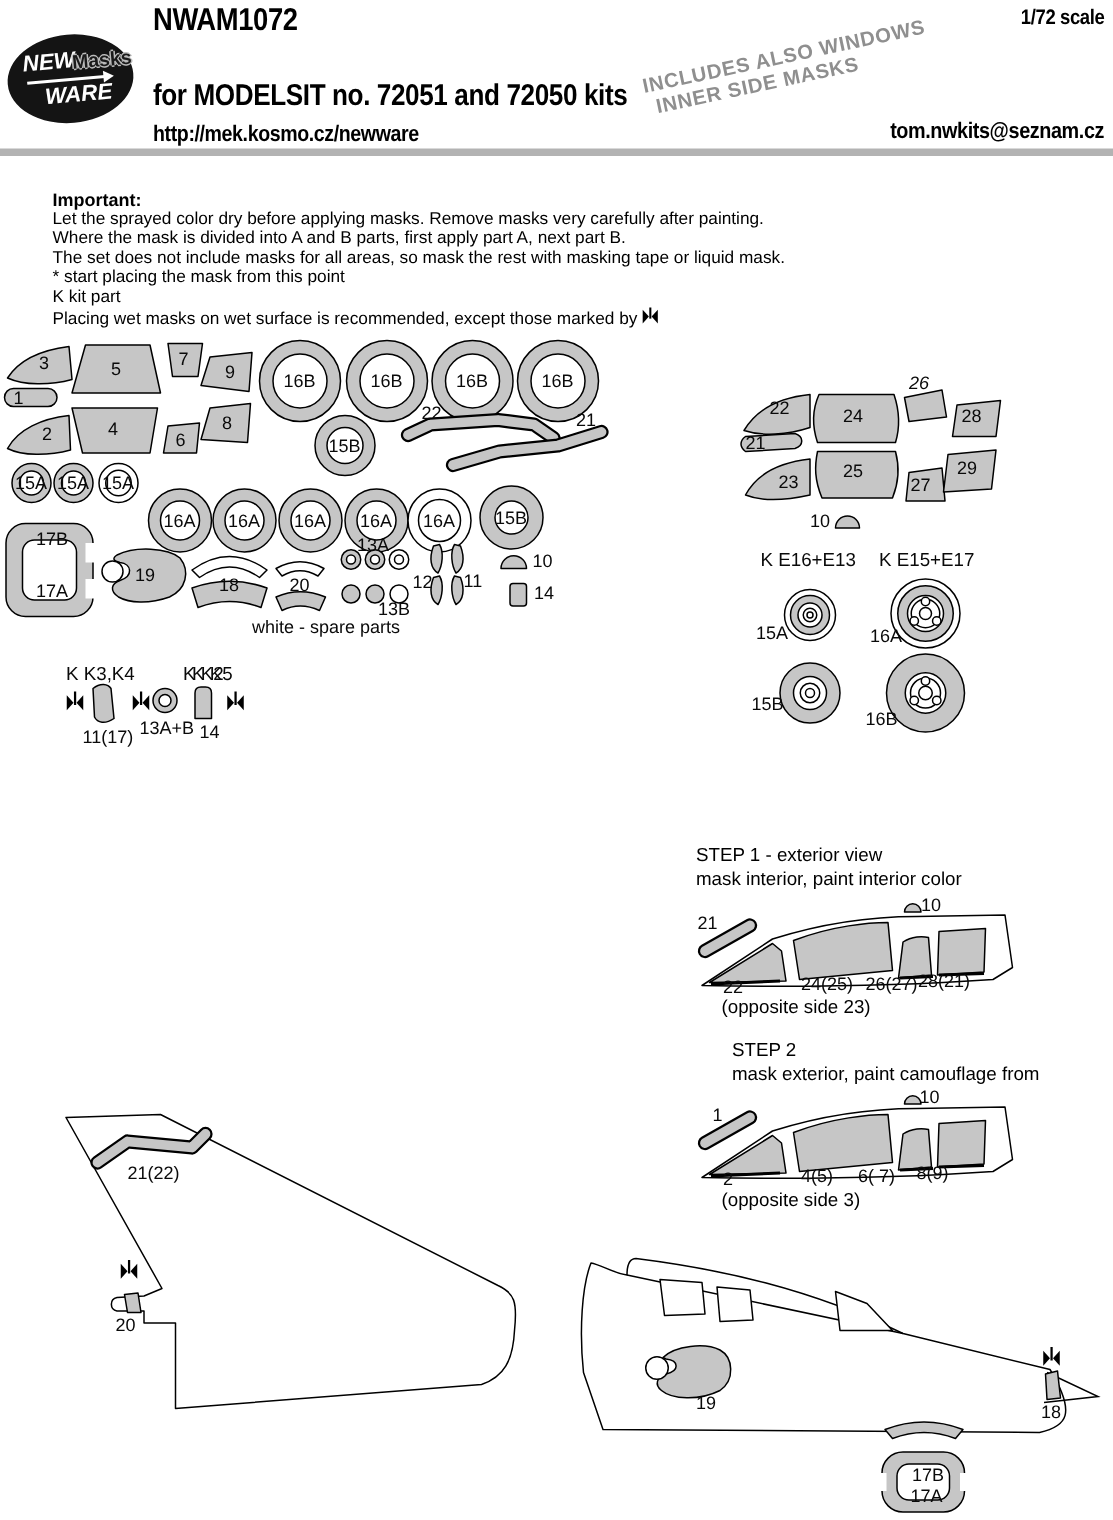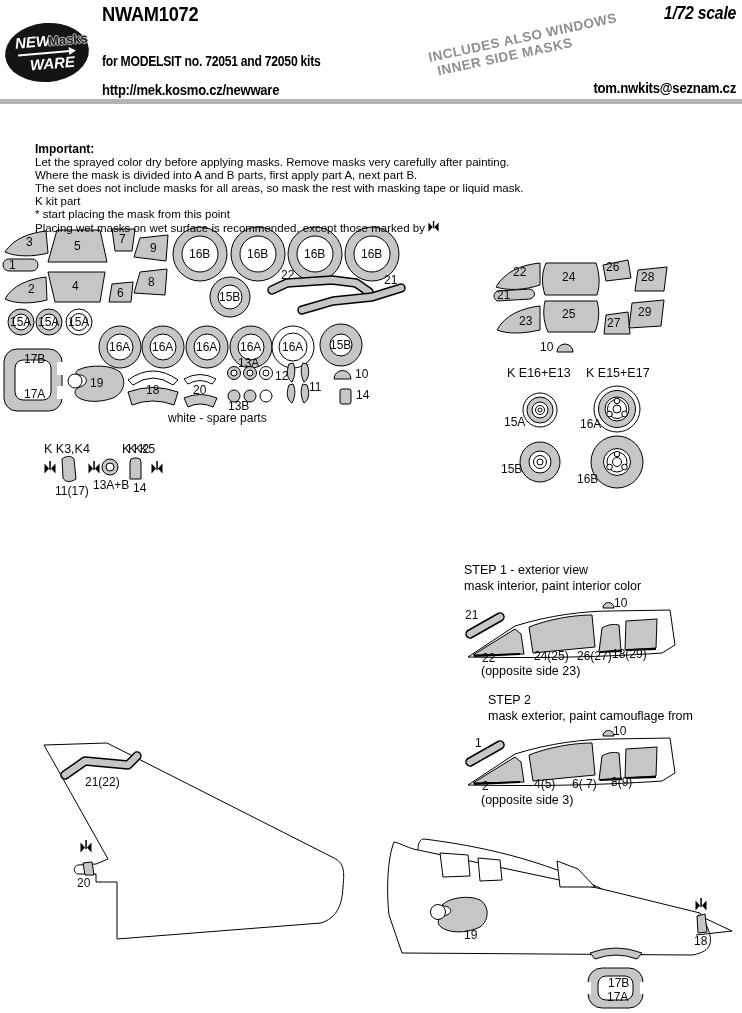--- a/index.html
+++ b/index.html
@@ -13,29 +13,29 @@
   .logo .l-masks{position:absolute;left:44px;top:11px;color:#1a1a1a;font-weight:bold;font-size:13px;
         text-shadow:-1px 0 #bbb,1px 0 #bbb,0 -1px #bbb,0 1px #bbb;}
   .logo .l-arrow{position:absolute;left:13px;top:29px;width:52px;height:2px;background:#fff;}
   .logo .l-arrow:after{content:"";position:absolute;right:-6px;top:-3px;border-left:7px solid #fff;
         border-top:4px solid transparent;border-bottom:4px solid transparent;}
   .logo .l-ware{position:absolute;left:24px;top:32px;color:#fff;font-style:italic;font-weight:bold;font-size:15px;}
   .cond{display:inline-block;transform:scaleX(0.87);transform-origin:0 0;letter-spacing:-0.3px;white-space:nowrap;}
   .condr{display:inline-block;transform:scaleX(0.88);transform-origin:100% 0;letter-spacing:-0.3px;white-space:nowrap;}
   .h-code{left:102px;top:2px;font-size:21px;font-weight:bold;}
   .h-t1{left:102px;top:31px;font-size:16px;font-weight:bold;}
-  .h-t2{left:102px;top:53px;font-size:14px;font-weight:bold;}
+  .h-t2{left:102px;top:53px;font-size:20px;font-weight:bold;}
   .h-url{left:102px;top:81px;font-size:15px;font-weight:bold;}
-  .h-scale{right:6px;top:3px;font-size:18px;font-weight:bold;font-style:italic;}
+  .h-scale{right:6px;top:3px;font-size:14px;font-weight:bold;}
   .h-email{right:6px;top:79px;font-size:15px;font-weight:bold;text-align:right;}
   .h-note{left:428px;top:30px;color:#8f8f8f;font-weight:bold;font-size:13.5px;line-height:15px;
           transform:rotate(-12deg);letter-spacing:0.5px;white-space:nowrap;}
   .divider{left:0;right:0;top:99px;height:5px;background:#b3b3b3;}
   
-  .instr{left:35px;top:127px;font-size:11.5px;line-height:13px;margin-top:16px;}
+  .instr{left:35px;top:127px;font-size:11.5px;line-height:13px;}
   .instr .hd{font-weight:bold;font-size:12px;}
   .wet-inline{width:11px;height:13px;vertical-align:-2px;}
   
   .art{position:absolute;left:0;top:0;pointer-events:none;}
   .art .g{fill:#c6c6c6;stroke:#000;stroke-width:1;stroke-linejoin:round;}
   .art .w{fill:#fff;stroke:#000;stroke-width:1;stroke-linejoin:round;}
   .art .so{stroke:#000;stroke-width:9.5;fill:none;stroke-linecap:round;stroke-linejoin:round;}
   .art .sf{stroke:#c6c6c6;stroke-width:6.5;fill:none;stroke-linecap:round;stroke-linejoin:round;}
   .art .k1{stroke:#000;stroke-width:1;fill:none;}
   .art .k2{stroke:#000;stroke-width:2;fill:none;}
@@ -250,30 +250,30 @@
       <span class="part-label" style="left: 196px; top: 341px;">16A</span>
       <span class="part-label" style="left: 240px; top: 341px;">16A</span>
       <span class="part-label" style="left: 282px; top: 341px;">16A</span>
       <span class="part-label" style="left: 330px; top: 339px;">15B</span>
       <span class="part-label" style="left: 24px; top: 353px;">17B</span>
       <span class="part-label" style="left: 24px; top: 388px;">17A</span>
       <span class="part-label" style="left: 90px; top: 377px;">19</span>
       <span class="part-label" style="left: 146px; top: 384px;">18</span>
       <span class="part-label" style="left: 193px; top: 384px;">20</span>
       <span class="part-label" style="left: 238px; top: 357px;">13A</span>
-      <span class="part-label" style="left: 228px; top: 400px;">13B</span>
-      <span class="part-label" style="left: 275px; top: 370px; text-align: center;">12</span>
+      <span class="part-label" style="left: 252px; top: 400px;">13B</span>
+      <span class="part-label" style="left: 275px; top: 382px; text-align: center;">12</span>
       <span class="part-label" style="left: 309px; top: 381px;">11</span>
       <span class="part-label" style="left: 355px; top: 368px;">10</span>
       <span class="part-label" style="left: 356px; top: 389px;">14</span>
     </div>
   <div class="layer">
       <span class="part-label" style="left: 513px; top: 266px;">22</span>
       <span class="part-label" style="left: 562px; top: 271px;">24</span>
-      <span class="part-label" style="left: 606px; top: 261px;">26</span>
+      <span class="part-label" style="left: 606px; top: 249px; font-style: italic;">26</span>
       <span class="part-label" style="left: 641px; top: 271px;">28</span>
       <span class="part-label" style="left: 497px; top: 289px;">21</span>
       <span class="part-label" style="left: 519px; top: 315px;">23</span>
       <span class="part-label" style="left: 562px; top: 308px;">25</span>
       <span class="part-label" style="left: 607px; top: 317px;">27</span>
       <span class="part-label" style="left: 638px; top: 306px;">29</span>
       <span class="part-label" style="left: 540px; top: 341px;">10</span>
     </div>
   <div class="layer">
       <span class="part-label" style="left: 507px; top: 367px; font-size: 12.5px;">K E16+E13</span>
@@ -290,21 +290,21 @@
       <span class="part-label" style="left: 55px; top: 485px;">11(17)</span>
       <span class="part-label" style="left: 93px; top: 479px;">13A+B</span>
       <span class="part-label" style="left: 133px; top: 482px;">14</span>
     </div>
   <div class="layer">
       <span class="part-label" style="left: 465px; top: 609px;">21</span>
       <span class="part-label" style="left: 614px; top: 597px;">10</span>
       <span class="part-label" style="left: 482px; top: 652px;">22</span>
       <span class="part-label" style="left: 534px; top: 650px;">24(25)</span>
       <span class="part-label" style="left: 577px; top: 650px;">26(27)</span>
-      <span class="part-label" style="left: 612px; top: 648px;">18(29)</span>
+      <span class="part-label" style="left: 612px; top: 648px;">28(21)</span>
     </div>
   <div class="layer">
       <span class="part-label" style="left: 475px; top: 737px;">1</span>
       <span class="part-label" style="left: 613px; top: 725px;">10</span>
       <span class="part-label" style="left: 482px; top: 780px;">2</span>
       <span class="part-label" style="left: 534px; top: 778px;">4(5)</span>
       <span class="part-label" style="left: 572px; top: 778px;">6( 7)</span>
       <span class="part-label" style="left: 611px; top: 776px;">8(9)</span>
     </div>
   <div class="layer">
@@ -333,22 +333,22 @@
     <div style="padding-left:6px;">INNER SIDE MASKS</div>
   </div>
   <div class="abs h-email"><span class="condr">tom.nwkits@seznam.cz</span></div>
   <div class="abs divider"></div>
 
   <div class="abs instr">
     <div class="hd">Important:</div>
     <div>Let the sprayed color dry before applying masks. Remove masks very carefully after painting.</div>
     <div>Where the mask is divided into A and B parts, first apply part A, next part B.</div>
     <div>The set does not include masks for all areas, so mask the rest with masking tape or liquid mask.</div>
+    <div>* start placing the mask from this point</div>
     <div>K kit part</div>
-    <div>* start placing the mask from this point</div>
     <div>
       <span>Placing wet masks on wet surface is recommended, except those marked by</span>
       <svg class="wet-inline" viewBox="0 0 12 14">
           <use href="#wet"></use>
         </svg>
     </div>
   </div>
 
   <div class="abs step-title" style="left:464px;top:562px;">
     <div>STEP 1 - exterior view</div>

